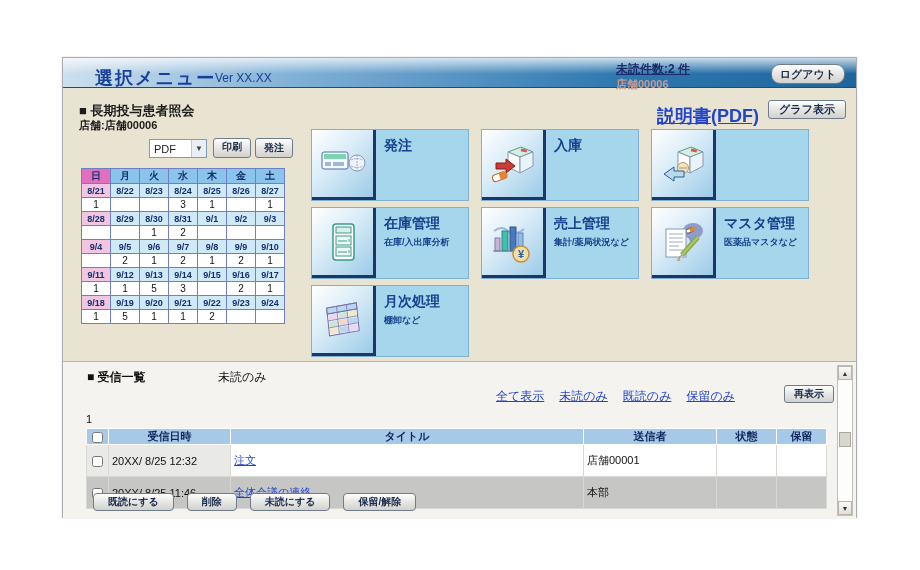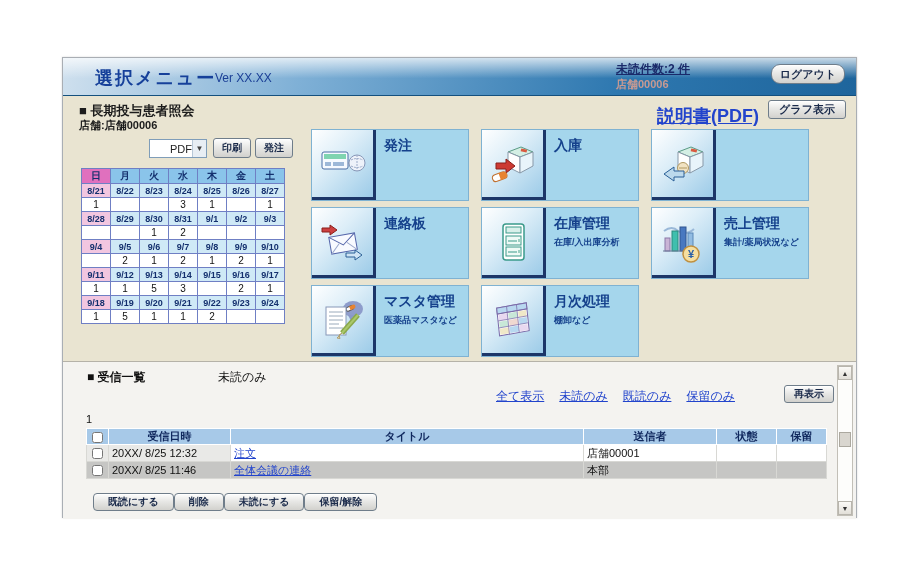--- a/index.html
+++ b/index.html
@@ -1,43 +1,43 @@
 <!DOCTYPE html>
 <html><head>
 <meta charset="utf-8">
 <style>
   * { margin:0; padding:0; box-sizing:border-box; }
   html,body { width:920px; height:570px; background:#ffffff; font-family:"Liberation Sans","DejaVu Sans",sans-serif; overflow:hidden; }
   .window { position:absolute; left:62px; top:57px; width:795px; height:461px; background:#e9e4d1; border:1px solid #a9aeb4; box-shadow:0 0 2px rgba(0,0,0,.15); }
 
   
-  .titlebar { position:absolute; left:0; top:0; width:100%; height:38px;
+  .titlebar { position:absolute; left:0; top:0; width:100%; height:30px;
     background:linear-gradient(to bottom, rgba(255,255,255,.75), rgba(255,255,255,0) 55%),
                linear-gradient(100deg,#cfe0ee 0%,#7fb0d6 30%,#2e78b0 70%,#1e659c 100%);
     border-bottom:1px solid #14507e; }
   .app-title { position:absolute; left:32px; top:8px; font-size:18px; font-weight:bold; color:#16409a; letter-spacing:2px; }
   .app-version { position:absolute; left:152px; top:13px; font-size:12px; font-weight:normal; color:#1b3f96; }
   .unread-wrap { position:absolute; left:553px; top:3px; line-height:13px; }
   .unread-link { font-size:12px; font-weight:bold; color:#1a2a6a; text-decoration:underline; cursor:pointer; }
   .store-id { font-size:11px; font-weight:bold; color:#c89a92; }
   .btn { display:inline-block; text-align:center; background:linear-gradient(to bottom,#fefefe,#e8e8e6 45%,#d2d1cd); border:1px solid #6f7d8a; border-radius:3px; color:#1a2a4a; font-weight:bold; cursor:pointer; box-shadow:inset 0 1px 0 #fff; }
   .logout-btn { position:absolute; right:11px; top:6px; width:74px; height:20px; font-size:11px; line-height:18px;border-radius:9px; }
 
   
   .body-area { position:absolute; left:0; top:38px; width:100%; height:265px; }
   .section-title { position:absolute; left:16px; top:6px; font-size:13px; font-weight:bold; color:#1c1c1c; }
   .store-line { position:absolute; left:16px; top:22px; font-size:11px; font-weight:bold; color:#1c1c1c; }
   .manual-link { position:absolute; right:97px; top:8px; font-size:18px; font-weight:bold; color:#2244cc; text-decoration:underline; cursor:pointer; }
   .graph-btn { position:absolute; right:10px; top:4px; width:78px; height:19px; font-size:11px; line-height:17px; }
 
   .fmt-select { position:absolute; left:86px; top:43px; width:58px; height:19px; background:#fff; border:1px solid #7f9db9; font-size:11px; display:flex; align-items:center; cursor:pointer; }
-  .fmt-select .val { flex:1; padding-left:20px; color:#222; }
+  .fmt-select .val { flex:1; padding-left:4px; color:#222; }
   .fmt-select .arw { width:15px; height:100%; border-left:1px solid #b8c8d8; font-size:8px; color:#444; display:flex; align-items:center; justify-content:center; background:#e8eef4; }
   .mini-btn { position:absolute; top:42px; height:20px; font-size:10px; line-height:18px; padding:0 6px; }
-  .print-btn { left:150px; width:38px; }
+  .print-btn { left:150px; width:38px;font-family:Liberation Mono, monospace; }
   .order-btn { left:192px; width:38px; }
 
   
   table.calendar { position:absolute; left:18px; top:72px; border-collapse:collapse; background:#fff; }
   table.calendar td, table.calendar th { border:1px solid #6f7fc4; width:29px; text-align:center; overflow:hidden; }
   table.calendar th { height:15px; background:#8ac4ea; color:#14306e; font-size:10px; font-weight:bold; }
   table.calendar th.sun { background:#e070be; }
   tr.daterow td { height:14px; background:#cfe9f6; color:#14306e; font-size:9px; font-weight:bold; }
   tr.daterow td.sun { background:#f2c6e0; }
   tr.countrow td { height:14px; background:#ffffff; color:#111; font-size:10px; }
@@ -54,29 +54,29 @@
   .inbox { position:absolute; left:0; top:303px; width:100%; height:158px; background:#f4f3f0; border-top:1px solid #b5b2a8; }
   .inbox-title { position:absolute; left:24px; top:7px; font-size:12px; font-weight:bold; color:#111; }
   .inbox-state { position:absolute; left:155px; top:7px; font-size:12px; color:#111; }
   .filters { position:absolute; left:433px; top:26px; display:flex; gap:15px; }
   .filters a { font-size:12px; font-weight:normal; color:#2244cc; text-decoration:underline; cursor:pointer; white-space:nowrap; }
   .refresh-btn { position:absolute; right:22px; top:23px; width:50px; height:18px; font-size:10px; line-height:16px; }
   .page-num { position:absolute; left:23px; top:51px; font-size:11px; color:#111; }
 
   table.mail { position:absolute; left:23px; top:66px; width:740px; border-collapse:collapse; table-layout:fixed; background:#fff; font-size:11px; }
   table.mail th { background:#a7c9e8; color:#10285e; font-weight:bold; height:16px; border:1px solid #ffffff; font-size:11px; }
-  table.mail td { height:17px; border:1px solid #d8d8d4; padding:0 3px; white-space:nowrap; overflow:hidden; color:#111; }
+  table.mail td { height:17px; border:1px solid #d8d8d4; padding:8px 3px; white-space:nowrap; overflow:hidden; color:#111; }
   table.mail tr.unread td.shade { background:#e9e9e7; }
   table.mail tr.read td { background:#c6c6c4; }
   table.mail a.mail-link { color:#2244cc; text-decoration:underline; cursor:pointer; }
   table.mail input[type=checkbox] { width:11px; height:11px; vertical-align:middle; }
   .col-chk{width:22px;} .col-dt{width:122px;} .col-ti{width:353px;} .col-se{width:133px;} .col-st{width:60px;} .col-ho{width:50px;}
   td.c { text-align:center; }
 
-  .actions { position:absolute; left:30px; top:131px; display:flex; }
+  .actions { position:absolute; left:30px; top:131px; display:flex; gap:13px; }
   .actions .btn { height:18px; font-size:10px; line-height:16px; padding:0 14px; border-radius:4px; }
 
   
   .vscroll { position:absolute; right:3px; top:3px; width:16px; height:151px; background:#fdfdfb; border:1px solid #c2bfb7; }
   .sb-btn { position:absolute; left:0; width:14px; height:14px; background:linear-gradient(to bottom,#fbfaf7,#e2dfd8); border:1px solid #b8b5ad; font-size:7px; color:#333; text-align:center; line-height:13px; cursor:pointer; }
   .sb-up { top:0; } .sb-down { bottom:0; }
   .sb-thumb { position:absolute; left:1px; top:66px; width:12px; height:15px; background:#d9d6cf; border:1px solid #aba89f; cursor:grab; }
 
   svg { display:block; }
 </style>
@@ -259,37 +259,20 @@
             <polygon points="18,9 18,24 30,30 30,14" fill="#ffffff" stroke="#8898a8"></polygon>
             <polygon points="30,14 43,9 43,23 30,30" fill="#e8f4fa" stroke="#8898a8"></polygon>
             <rect x="31" y="6" width="6" height="3" fill="#d85a40" transform="rotate(12 34 7)"></rect>
             <circle cx="23" cy="25" r="5.5" fill="#f2e3c2" stroke="#b09860"></circle>
             <line x1="19" y1="25" x2="27" y2="25" stroke="#b09860"></line>
             <polygon points="24,28 14,28 14,24 4,31 14,38 14,34 24,34" fill="#bcd9ec" stroke="#2a5f96"></polygon>
           </svg>
         </div>
       </div>
 
-      <div class="tile">
-        <div class="tile-iconbox">
-          <svg width="46" height="42" viewBox="0 0 46 42">
-            <polygon points="2,7 10,7 10,4 17,9 10,14 10,11 2,11" fill="#cc4040" stroke="#8a1f1a"></polygon>
-            <g transform="rotate(-10 23 22)">
-              <rect x="10" y="14" width="26" height="17" fill="#f8faff" stroke="#5566aa"></rect>
-              <path d="M10 14 L23 24 L36 14" fill="none" stroke="#5566aa"></path>
-              <path d="M10 31 L19 22 M36 31 L27 22" fill="none" stroke="#9aa8cc"></path>
-            </g>
-            <polygon points="26,32 35,32 35,29 42,34 35,39 35,36 26,36" fill="#cfe4f4" stroke="#2a5f96"></polygon>
-          </svg>
-        </div>
-        <div class="tile-text">
-          <div class="tile-title">連絡板</div>
-          <div class="tile-sub"></div>
-        </div>
-      </div>
 
       <div class="tile">
         <div class="tile-iconbox">
           <svg width="46" height="42" viewBox="0 0 46 42">
             <rect x="13" y="3" width="21" height="36" rx="3" fill="#ffffff" stroke="#3a9a8a" stroke-width="1.5"></rect>
             <rect x="16" y="6" width="15" height="6" fill="#d8f0ea" stroke="#3a9a8a"></rect>
             <rect x="16" y="15" width="15" height="9" fill="#eefaf6" stroke="#3a9a8a"></rect>
             <line x1="18" y1="20" x2="27" y2="20" stroke="#3a9a8a"></line>
             <rect x="16" y="26" width="15" height="9" fill="#eefaf6" stroke="#3a9a8a"></rect>
             <line x1="18" y1="31" x2="27" y2="31" stroke="#3a9a8a"></line>

